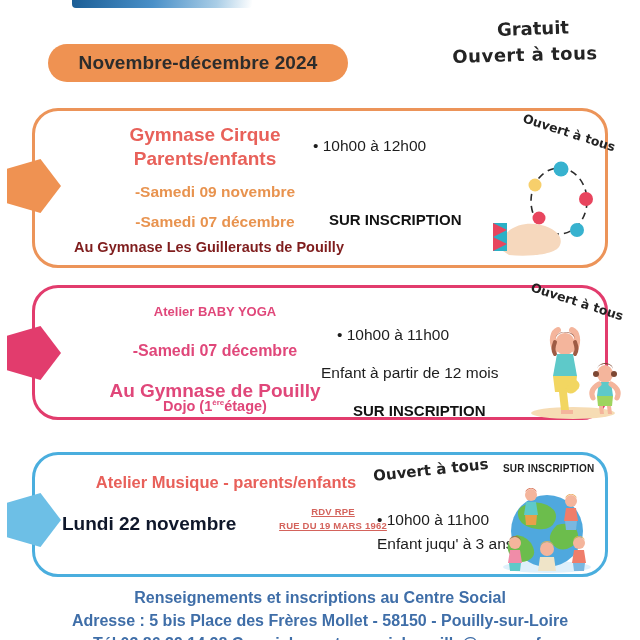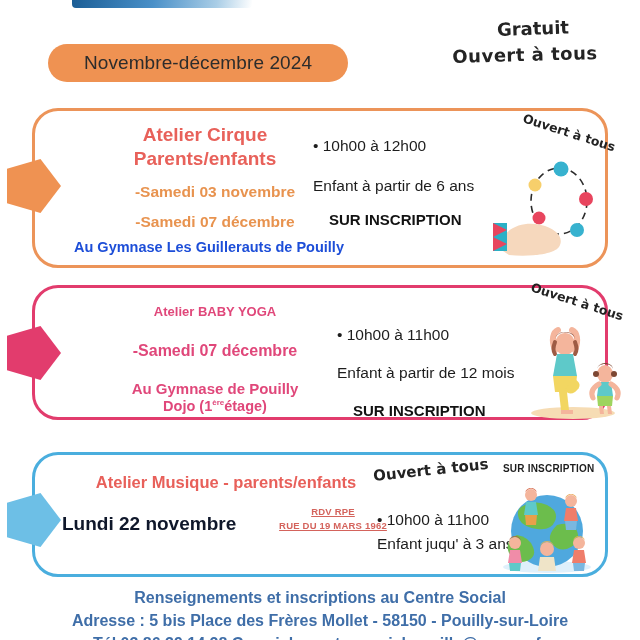--- a/index.html
+++ b/index.html
@@ -32,21 +32,21 @@
   .period-badge {
     position: absolute;
     left: 48px; top: 6px;
     width: 300px; height: 38px;
     background: #ef9252;
     border-radius: 19px;
     display: flex;
     align-items: center;
     justify-content: center;
     color: #2c2c2c;
-    font-weight: normal;
+    font-weight: bold;
     font-size: 19px;
     letter-spacing: .1px;
   }
 
   .hand-note {
     position: absolute;
     left: 430px; top: -22px;
     width: 190px;
     text-align: center;
     color: #242424;
@@ -84,39 +84,39 @@
   
   .c1 .title {
     position: absolute; left: 40px; top: 12px; width: 260px;
     text-align: center; color: #e8615a; font-weight: bold; font-size: 19px; line-height: 1.25;
   }
   .c1 .date1 { position: absolute; left: 60px; top: 72px; width: 240px; text-align:center;
                color: #e8934f; font-weight: bold; font-size: 15.5px; }
   .c1 .date2 { position: absolute; left: 60px; top: 102px; width: 240px; text-align:center;
                color: #e8934f; font-weight: bold; font-size: 15.5px; }
   .c1 .place { position: absolute; left: 24px; top: 128px; width: 300px; text-align:center;
-               color: #1d4ed8; font-weight: bold; font-size: 14.5px; }
+               color: #7f1d1d; font-weight: bold; font-size: 14.5px; }
 
   .c1 .time  { position: absolute; left: 278px; top: 26px; color:#1d1d1d; font-size: 15.5px; }
   .c1 .age   { position: absolute; left: 278px; top: 66px; color:#1d1d1d; font-size: 15.5px; }
   .c1 .insc  { position: absolute; left: 294px; top: 100px; color:#121212; font-size: 15px; font-weight: bold; }
 
   
   .c2 .title { position:absolute; left: 60px; top: 16px; width: 240px; text-align:center;
                color:#e0477a; font-weight:bold; font-size: 13px; }
   .c2 .date1 { position:absolute; left: 60px; top: 54px; width: 240px; text-align:center;
                color:#e0477a; font-weight:bold; font-size: 16px; }
   .c2 .place1{ position:absolute; left: 60px; top: 92px; width: 240px; text-align:center;
-               color:#e0477a; font-weight:bold; font-size: 15px; }
+               color:#e0477a; font-weight:bold; font-size: 19px; }
   .c2 .place2{ position:absolute; left: 60px; top: 110px; width: 240px; text-align:center;
                color:#e0477a; font-weight:bold; font-size: 14.5px; }
   .c2 .place2 sup { font-size: 8px; vertical-align: super; margin-top: 23px; }
 
   .c2 .time  { position:absolute; left: 302px; top: 38px; color:#1d1d1d; font-size:15.5px; }
-  .c2 .age   { position:absolute; left: 302px; top: 76px; color:#1d1d1d; font-size:15.5px; }
+  .c2 .age   { position:absolute; left: 286px; top: 76px; color:#1d1d1d; font-size:15.5px; }
   .c2 .insc  { position:absolute; left: 318px; top: 114px; color:#121212; font-size:15px; font-weight:bold; }
 
   
   .c3 .title { position:absolute; left: 36px; top: 18px; width: 310px; text-align:center;
                color:#e8605a; font-weight:bold; font-size: 16.5px; }
   .c3 .date1 { position:absolute; left: 27px; top: 58px; color:#0f172a; font-weight:bold; font-size: 19px; }
   .c3 .addr  { position:absolute; left: 228px; top: 50px; width: 140px; text-align:center;
                color:#d4635c; font-weight:bold; font-size: 9.5px; line-height: 1.5; letter-spacing:.2px;text-decoration:underline; }
 
   .c3 .time  { position:absolute; left: 342px; top: 56px; color:#1d1d1d; font-size:15.5px; }
@@ -172,29 +172,28 @@
   <div class="hand-note">
     <span class="l1">Gratuit</span>
     <span class="l2">Ouvert à tous</span>
   </div>
 </div>
 
 <div class="card c1">
   <div class="pentagon"></div>
 
   <div class="title">
-    <span>Atelier Cirque</span><br>
+    <span>Gymnase Cirque</span><br>
     <span>Parents/enfants</span>
   </div>
-  <div class="date1">-Samedi 03 novembre</div>
+  <div class="date1">-Samedi 09 novembre</div>
   <div class="date2">-Samedi 07 décembre</div>
   <div class="place">Au Gymnase Les Guillerauts de Pouilly</div>
 
   <div class="time">• <span>10h00 à 12h00</span></div>
-  <div class="age">Enfant à partir de 6 ans</div>
   <div class="insc">SUR INSCRIPTION</div>
 
   <div class="tag-hand">Ouvert à tous</div>
 
   <div class="illus">
     <svg viewBox="0 0 130 104" width="130" height="104">
       <ellipse cx="72" cy="46" rx="28" ry="33" fill="none" stroke="#2b2b2b" stroke-width="1.6" stroke-dasharray="7 5"></ellipse>
       <circle cx="74" cy="14" r="7.5" fill="#37b2cf"></circle>
       <circle cx="48" cy="30" r="6.5" fill="#f7cf6b"></circle>
       <circle cx="99" cy="44" r="7" fill="#e8455e"></circle>

